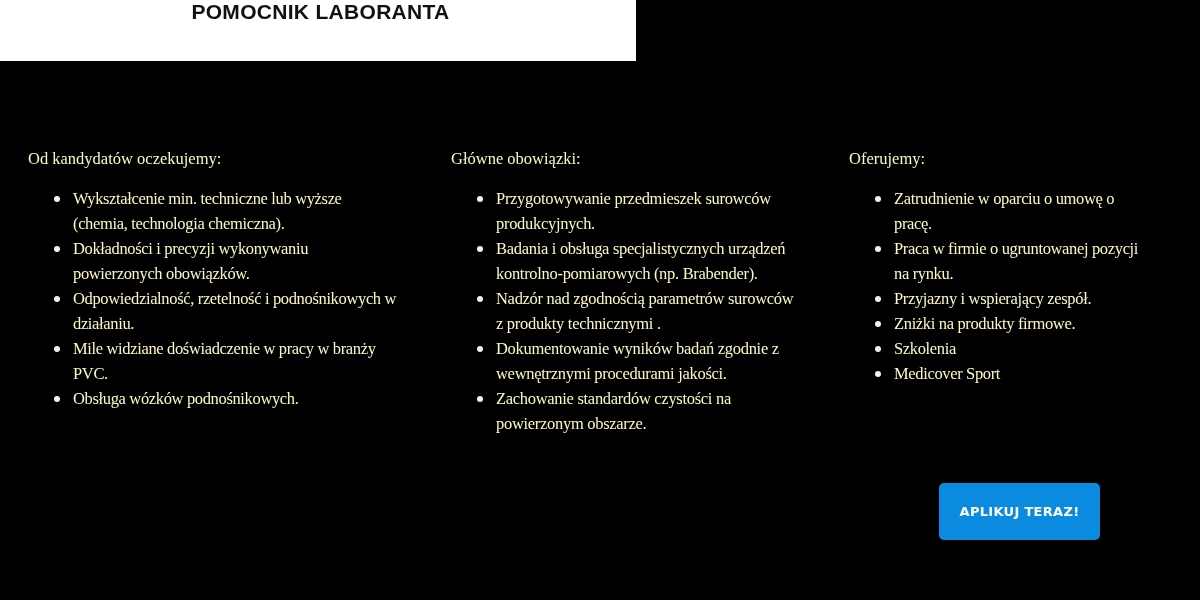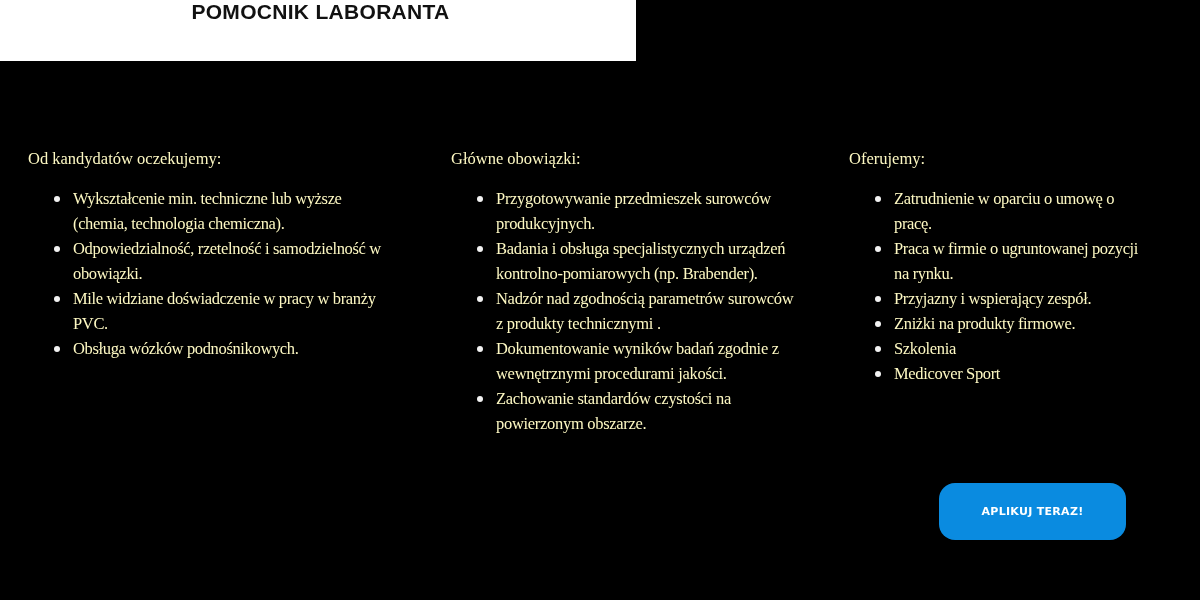--- a/index.html
+++ b/index.html
@@ -69,49 +69,50 @@
     .col-1 { left: 28px; width: 385px; }
     .col-2 { left: 451px; width: 360px; }
     .col-3 { left: 849px; width: 320px; }
     .col-1 ul li { letter-spacing: -0.35px; }
     .col-2 ul li { letter-spacing: -0.3px; }
     .col-3 ul li { letter-spacing: -0.35px; }
     .apply-button {
       position: absolute;
       left: 939px;
       top: 483px;
-      width: 187px;
+      width: 161px;
       height: 57px;
-      border-radius: 16px;
+      border-radius: 5px;
       background: #0a8be0;
       border: none;
       color: #ffffff;
       font-family: "DejaVu Sans", sans-serif;
       font-weight: bold;
-      font-size: 11px;
+      font-size: 13px;
       letter-spacing: 0.3px;
       display: flex;
       align-items: center;
       justify-content: center;
       cursor: pointer;
       padding: 0;
     }
   </style>
 </head>
 <body>
 
 <header class="title-bar">
   <h1>POMOCNIK LABORANTA</h1>
 </header>
 
 <section class="column col-1">
   <p class="heading">Od kandydatów oczekujemy:</p>
   <ul>
     <li>Wykształcenie min. techniczne lub wyższe (chemia, technologia chemiczna).</li>
-    <li>Odpowiedzialność, rzetelność i samodzielność w obowiązki.</li>
+    <li>Dokładności i precyzji wykonywaniu powierzonych obowiązków.</li>
+    <li>Odpowiedzialność, rzetelność i podnośnikowych w działaniu.</li>
     <li>Mile widziane doświadczenie w pracy w branży PVC.</li>
     <li>Obsługa wózków podnośnikowych.</li>
   </ul>
 </section>
 
 <section class="column col-2">
   <p class="heading">Główne obowiązki:</p>
   <ul>
     <li>Przygotowywanie przedmieszek surowców produkcyjnych.</li>
     <li>Badania i obsługa specjalistycznych urządzeń kontrolno-pomiarowych (np. Brabender).</li>

